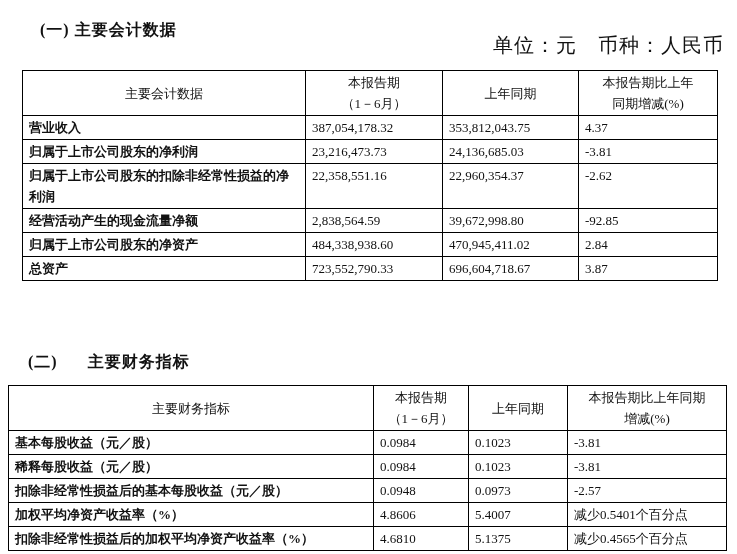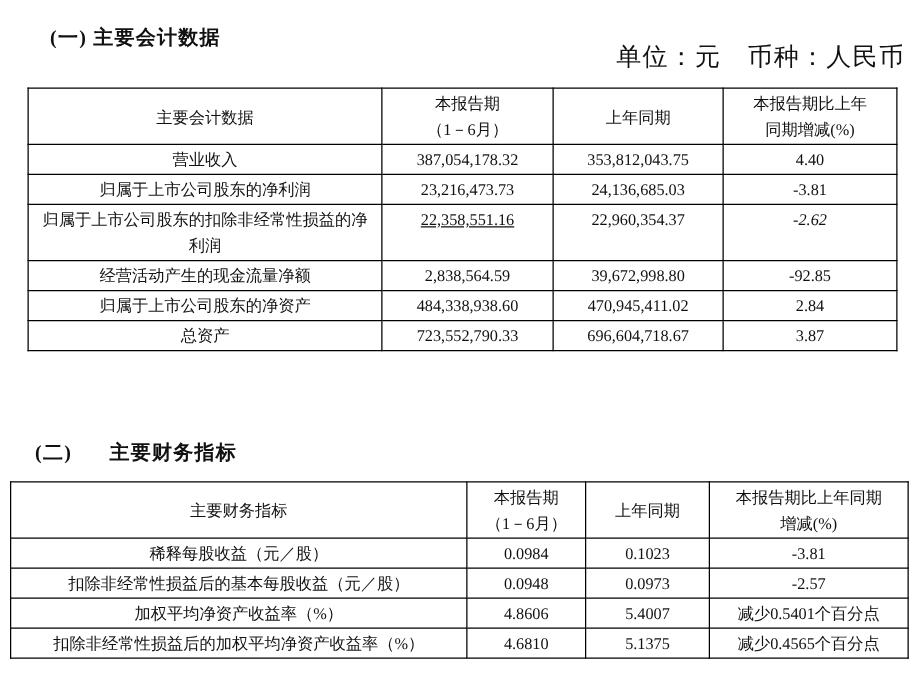--- a/index.html
+++ b/index.html
@@ -42,22 +42,22 @@
   th, td {
     border:1px solid #000000;
     font-weight:normal;
     padding:1px 6px;
     line-height:21px;
     vertical-align:middle;
     overflow:hidden;
   }
   tr.hdr th { text-align:center; height:44px; }
   tr.data td { height:24px; }
-  td.label { text-align:center; }
-  td.num   { text-align:center; }
+  td.label { text-align:left;font-weight:bold; }
+  td.num   { text-align:left; }
 </style>
 </head>
 <body>
 
 <div class="page">
 
   <div class="sec-title" id="sec1-title">(一) 主要会计数据</div>
 
   <div class="unit-line">单位：元　币种：人民币</div>
 
@@ -78,33 +78,33 @@
         <th>上年同期</th>
         <th>
           <div>本报告期比上年</div>
           <div>同期增减(%)</div>
         </th>
       </tr>
       <tr class="data">
         <td class="label">营业收入</td>
         <td class="num">387,054,178.32</td>
         <td class="num">353,812,043.75</td>
-        <td class="num">4.40</td>
+        <td class="num">4.37</td>
       </tr>
       <tr class="data">
         <td class="label">归属于上市公司股东的净利润</td>
         <td class="num">23,216,473.73</td>
         <td class="num">24,136,685.03</td>
         <td class="num">-3.81</td>
       </tr>
       <tr class="data">
         <td class="label">归属于上市公司股东的扣除非经常性损益的净利润</td>
-        <td class="num" style="vertical-align:top;text-decoration:underline;">22,358,551.16</td>
+        <td class="num" style="vertical-align:top;">22,358,551.16</td>
         <td class="num" style="vertical-align:top;">22,960,354.37</td>
-        <td class="num" style="vertical-align:top;font-style:italic;">-2.62</td>
+        <td class="num" style="vertical-align:top;">-2.62</td>
       </tr>
       <tr class="data">
         <td class="label">经营活动产生的现金流量净额</td>
         <td class="num">2,838,564.59</td>
         <td class="num">39,672,998.80</td>
         <td class="num">-92.85</td>
       </tr>
       <tr class="data">
         <td class="label">归属于上市公司股东的净资产</td>
         <td class="num">484,338,938.60</td>
@@ -138,20 +138,26 @@
           <div>本报告期</div>
           <div>（1－6月）</div>
         </th>
         <th>上年同期</th>
         <th>
           <div>本报告期比上年同期</div>
           <div>增减(%)</div>
         </th>
       </tr>
       <tr class="data">
+        <td class="label">基本每股收益（元／股）</td>
+        <td class="num">0.0984</td>
+        <td class="num">0.1023</td>
+        <td class="num">-3.81</td>
+      </tr>
+      <tr class="data">
         <td class="label">稀释每股收益（元／股）</td>
         <td class="num">0.0984</td>
         <td class="num">0.1023</td>
         <td class="num">-3.81</td>
       </tr>
       <tr class="data">
         <td class="label">扣除非经常性损益后的基本每股收益（元／股）</td>
         <td class="num">0.0948</td>
         <td class="num">0.0973</td>
         <td class="num">-2.57</td>

